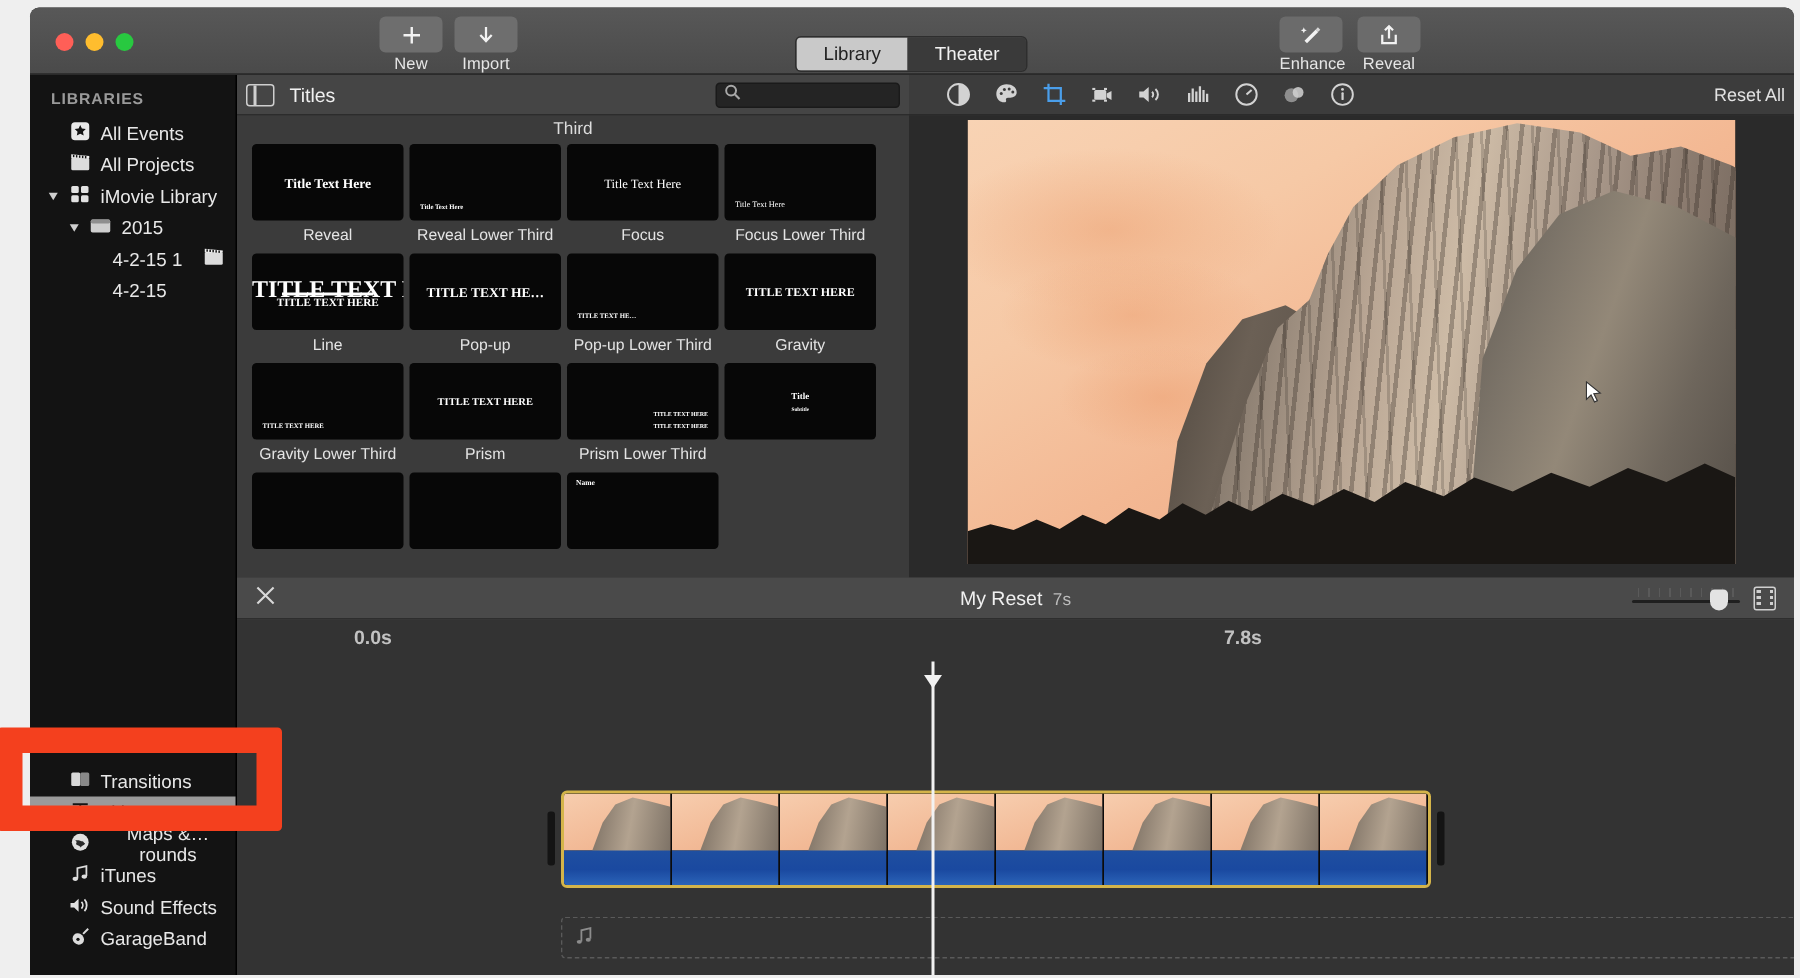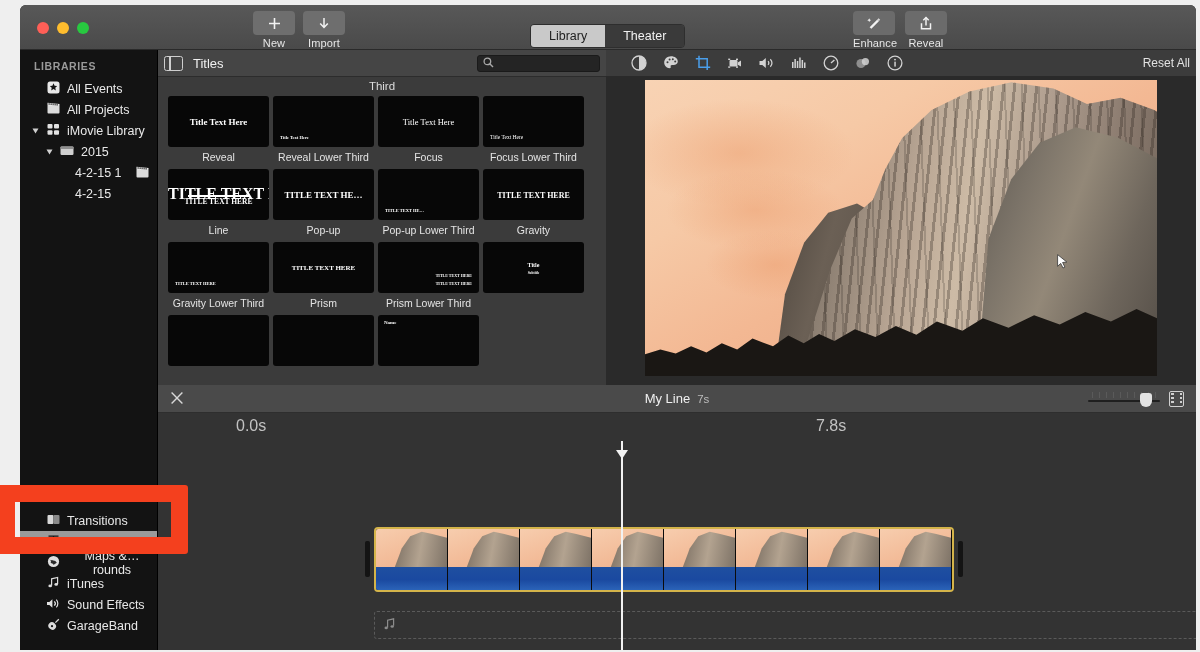--- a/index.html
+++ b/index.html
@@ -230,21 +230,21 @@
     background: #e3e3e3; border-radius: 3px 3px 6px 6px;
   }
   .film-ico { width: 15px; height: 16px; border: 1.5px solid #d0d0d0; border-radius: 2px; position: relative; }
   .film-ico::before, .film-ico::after {
     content:''; position: absolute; top: 1px; bottom: 1px; width: 2.5px;
     background: repeating-linear-gradient(#d0d0d0 0 2px, transparent 2px 4px);
   }
   .film-ico::before { left: 1px; } .film-ico::after { right: 1px; }
 
   .ruler { position: relative; height: 22px; }
-  .rk { position: absolute; top: 4px; color: #c2c2c2; font-size: 16px; }
+  .rk { position: absolute; top: 4px; color: #c2c2c2; font-size: 13px; font-weight: bold; }
   .tl-body { position: relative; height: 100%; }
   .playhead { position: absolute; top: 28px; bottom: 8px; width: 1.5px; background: #f2f2f2; left: 463px; z-index: 9; }
   .playhead::before {
     content:''; position: absolute; top: 9px; left: -5.5px;
     border-left: 6.5px solid transparent; border-right: 6.5px solid transparent;
     border-top: 9px solid #f2f2f2;
   }
   .clip {
     position: absolute; left: 216px; top: 114px; width: 580px; height: 65px;
     border: 2px solid #d4b44a; border-radius: 4px; overflow: hidden; background: #111;
@@ -682,21 +682,21 @@
   </div>
 
   <div class="timeline">
     <div class="tl-head">
       <div class="tl-close">
         <svg width="14" height="14" viewBox="0 0 14 14">
               <path d="M1.6 1.6l10.8 10.8M12.4 1.6L1.6 12.4" stroke="#d8d8d8" stroke-width="1.4"></path>
             </svg>
       </div>
       <div class="tl-title-wrap">
-        <span class="tl-title">My Line</span>
+        <span class="tl-title">My Reset</span>
         <span class="tl-dur">7s</span>
       </div>
       <div class="tl-right">
         <div class="zoomslider">
           <div class="zs-ticks"></div>
           <div class="zs-track"></div>
           <div class="zs-knob"></div>
         </div>
         <div class="film-ico"></div>
       </div>

